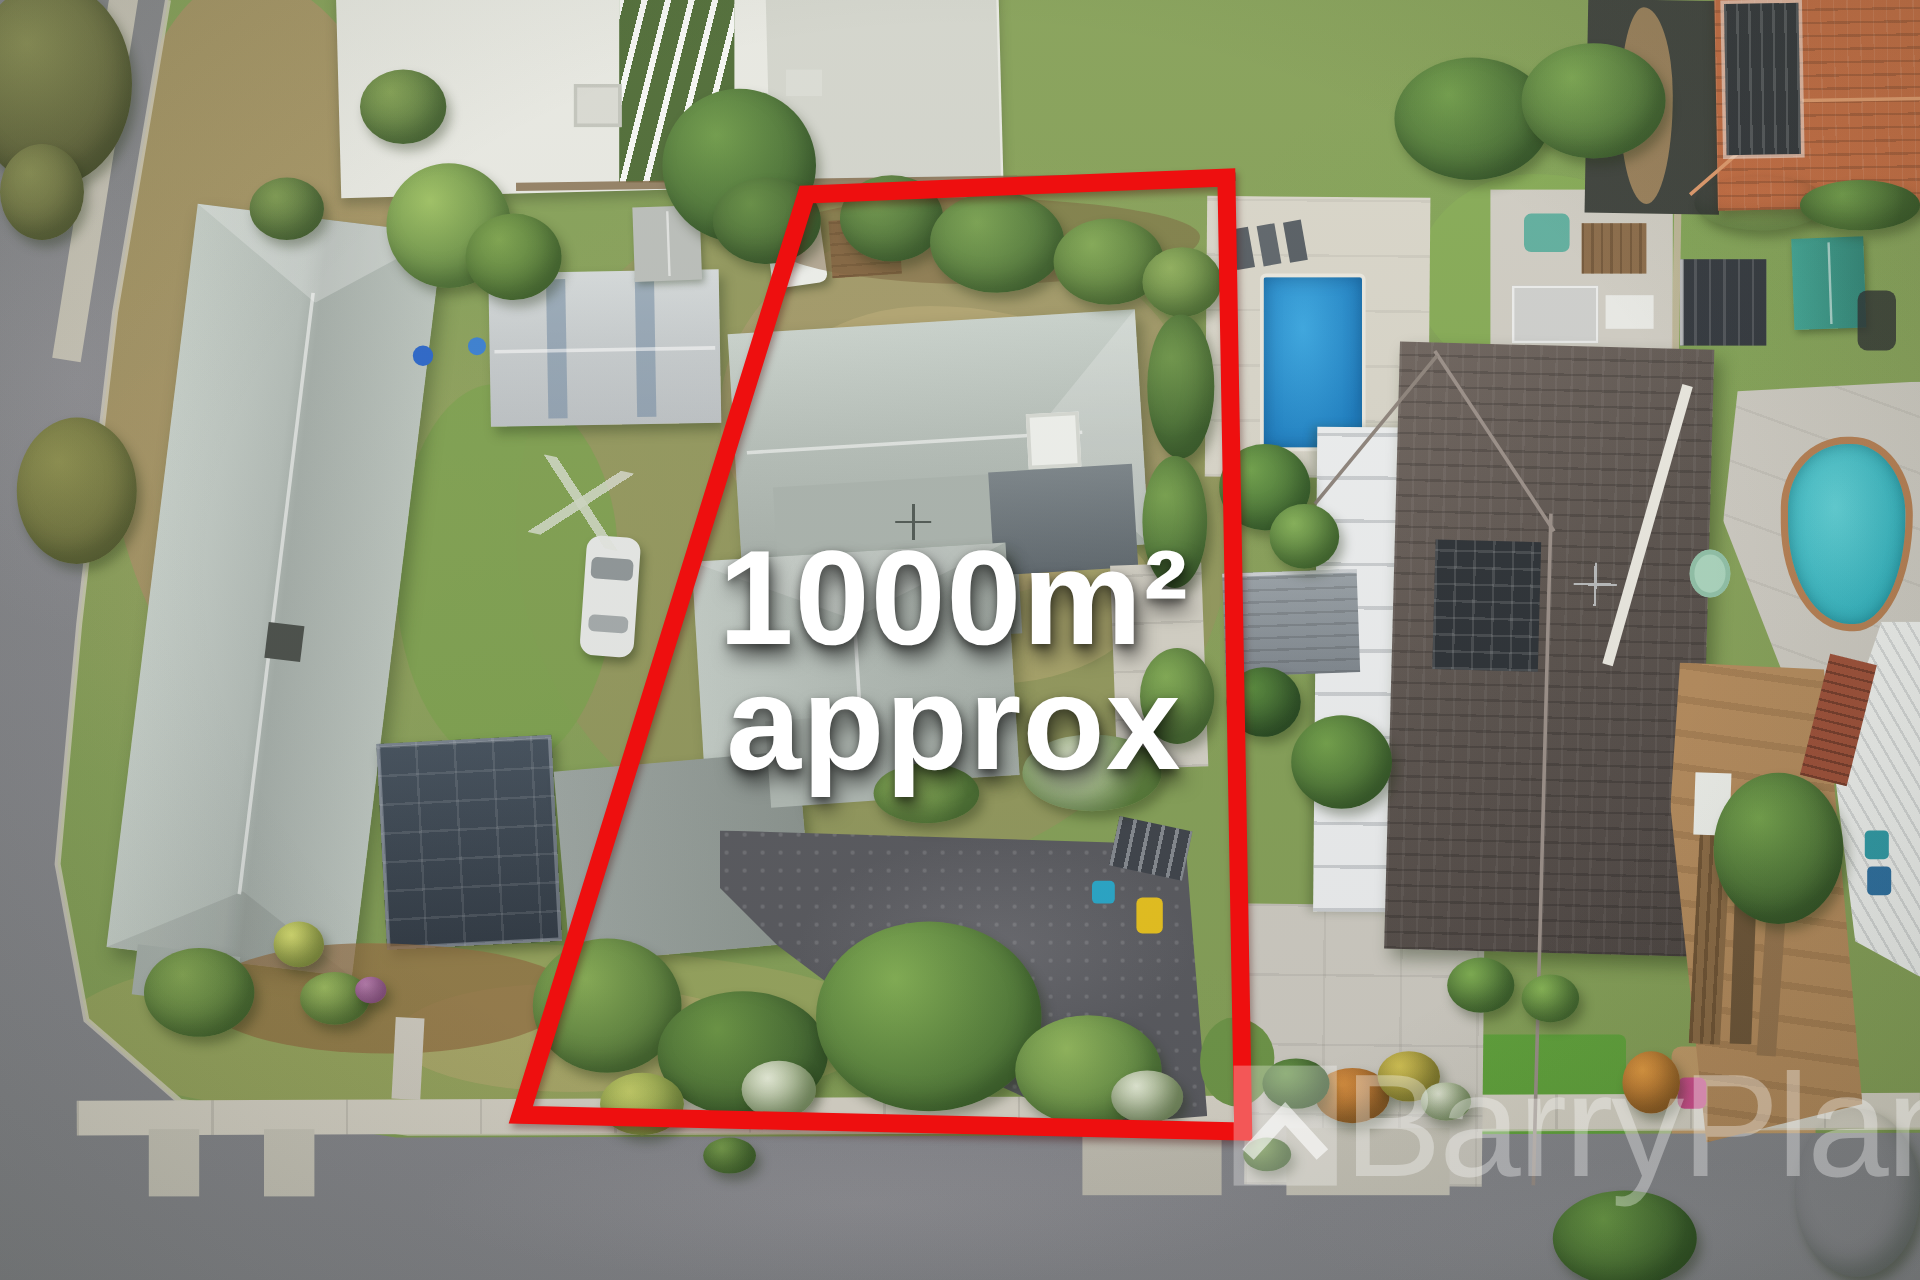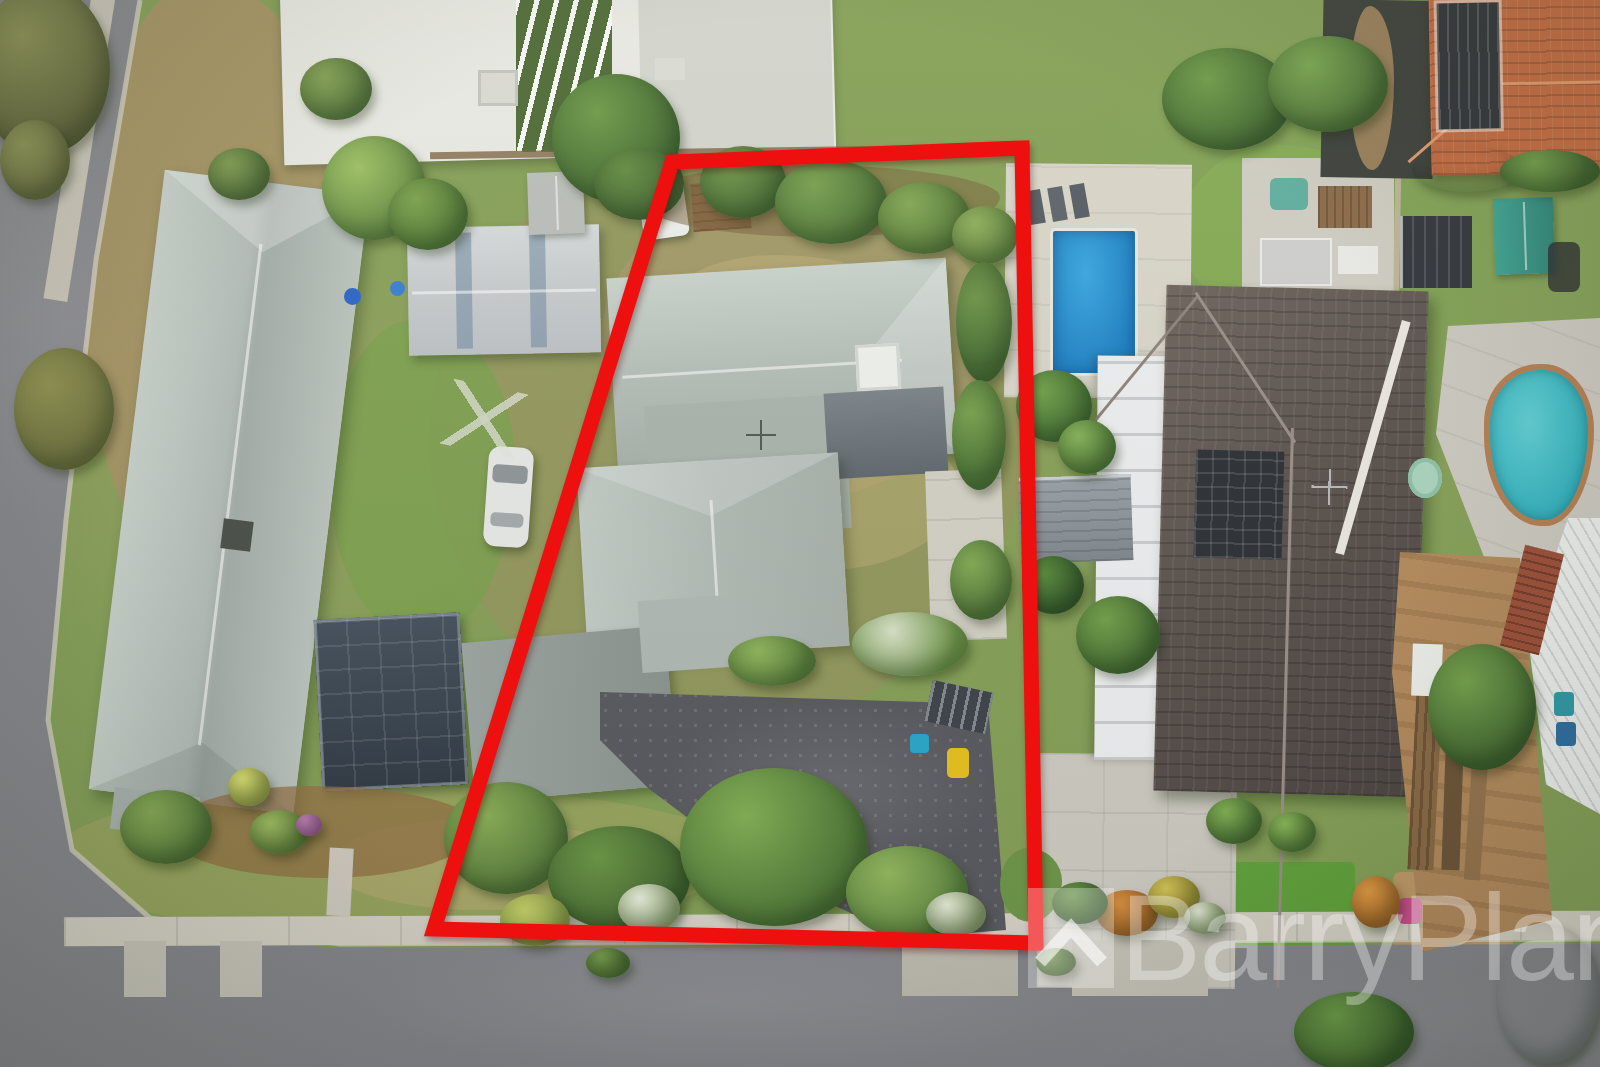--- a/index.html
+++ b/index.html
@@ -292,20 +292,24 @@
   <div class="tree" style="left:1036px;top:948px;width:40px;height:28px;--c1:#7aa04e;--c2:#4f7336;"></div>
   <div class="tree" style="left:1294px;top:992px;width:120px;height:80px;--c1:#6d9c48;--c2:#3f652f;"></div>
   <div class="tree" style="left:1496px;top:924px;width:104px;height:140px;--c1:#63924з;--c2:#3c602d;"></div>
 
   <div class="vignette"></div>
 
   <svg class="b" width="1600" height="1067" viewBox="0 0 1600 1067" style="left:0;top:0;z-index:50;">
     <polygon points="672,162 1022,148 1036,943 434,929" fill="none" stroke="#ee0f0f" stroke-width="15" stroke-linejoin="miter" style="filter:drop-shadow(2px 4px 3px rgba(60,0,0,.35));"></polygon>
   </svg>
 
+  <div class="area-text">
+    <div>1000m²</div>
+    <div>approx</div>
+  </div>
 
   <div class="watermark">
     <div class="wm-logo">
       <svg width="86" height="100" viewBox="0 0 86 100">
         <path d="M12 74 L43 40 L74 74" fill="none" stroke="rgba(255,255,255,0.6)" stroke-width="13"></path>
       </svg>
     </div>
     <div class="wm-text">BarryPlant</div>
   </div>
 

